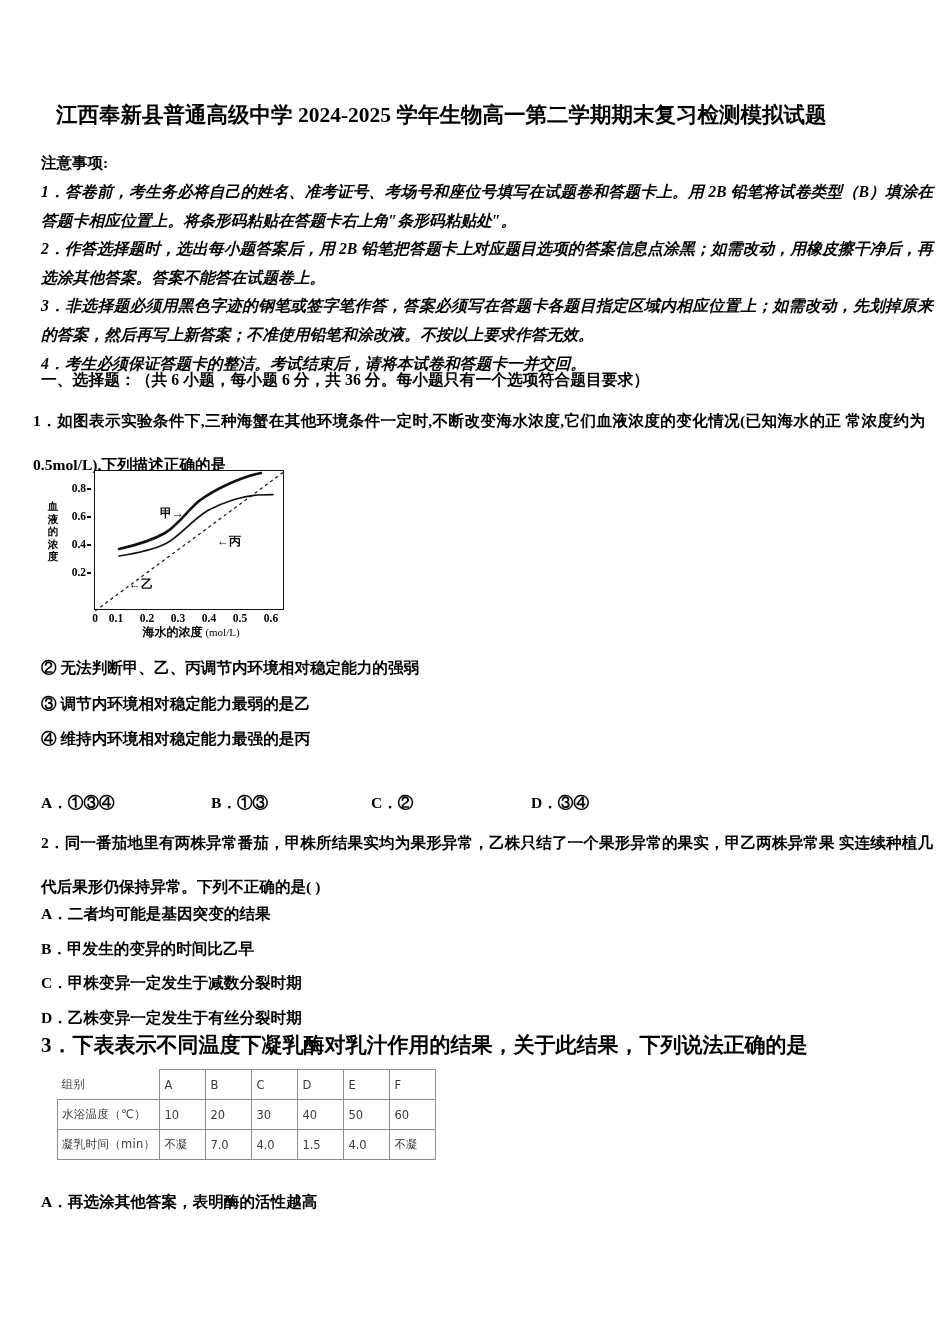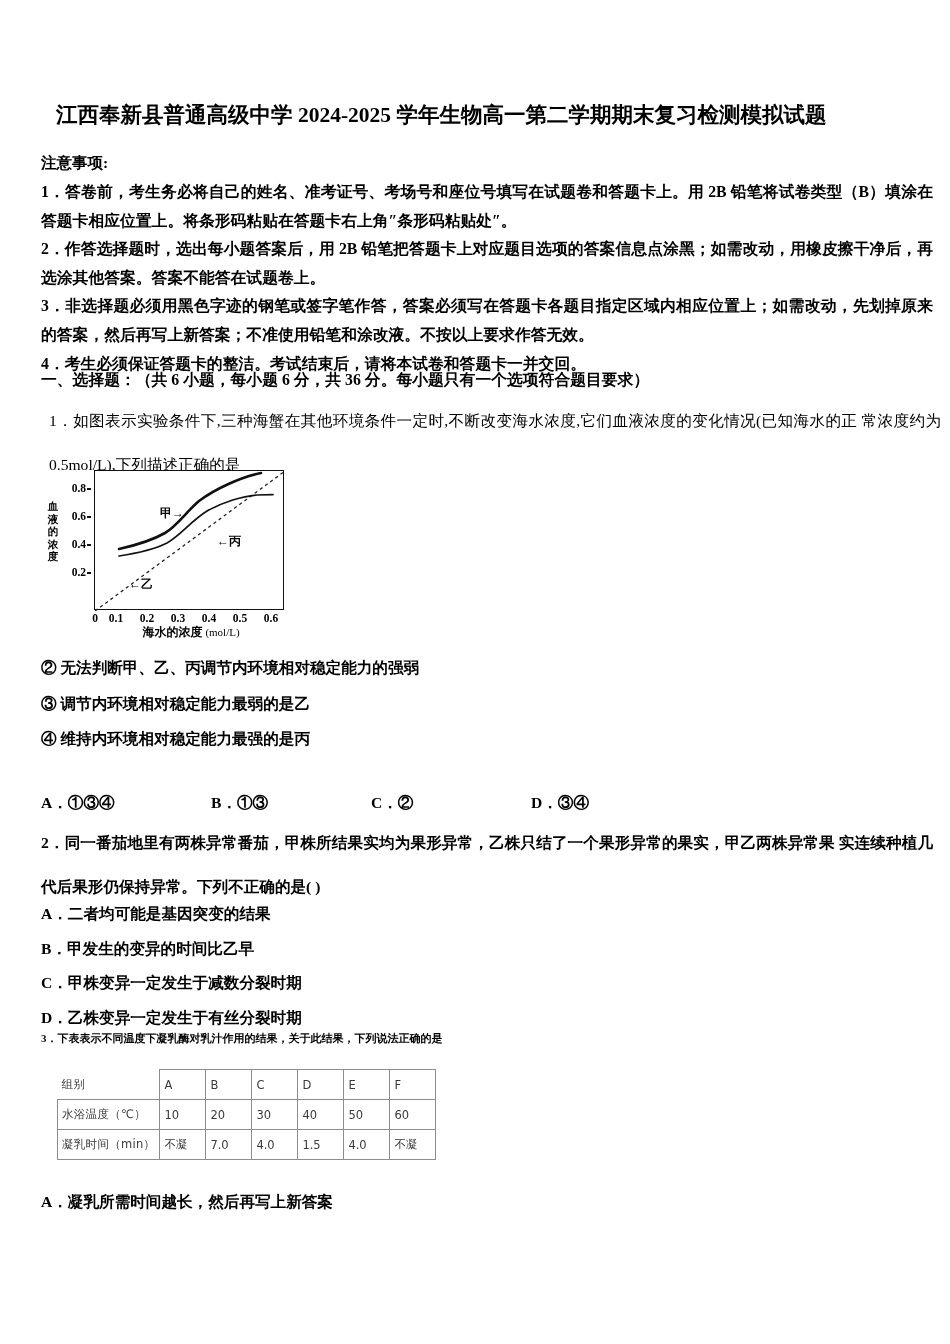--- a/index.html
+++ b/index.html
@@ -45,36 +45,37 @@
     top: 178px;
     width: 892px;
     font-size: 15.8px;
     line-height: 28.6px;
     text-align: justify;
     font-weight: bold;
   }
   .notice-block p {
     margin: 0;
     text-indent: 0;
+    font-style: italic;
   }
   .section-head {
     position: absolute;
     left: 41px;
     top: 370px;
     font-size: 15.8px;
     font-weight: bold;
   }
   .q1-stem {
     position: absolute;
-    left: 49px;
+    left: 33px;
     top: 399px;
     width: 892px;
     font-size: 15.6px;
     line-height: 44px;
-    font-weight: normal;
+    font-weight: bold;
     text-align: justify;
   }
   
   .figure {
     position: absolute;
     left: 44px;
     top: 466px;
     width: 270px;
     height: 180px;
   }
@@ -181,21 +182,21 @@
     font-size: 15.6px;
     line-height: 34.5px;
     font-weight: bold;
   }
   .opt-list div { white-space: nowrap; }
   .q3-stem {
     position: absolute;
     left: 41px;
     top: 1031px;
     width: 892px;
-    font-size: 11px;
+    font-size: 21px;
     font-weight: bold;
   }
   
   .data-table {
     position: absolute;
     left: 57px;
     top: 1069px;
     border-collapse: collapse;
     font-family: "DejaVu Sans", "Liberation Sans", sans-serif;
     font-size: 11.5px;
@@ -351,16 +352,16 @@
       <td class="cell">7.0</td>
       <td class="cell">4.0</td>
       <td class="cell">1.5</td>
       <td class="cell">4.0</td>
       <td class="cell">不凝</td>
     </tr>
   </tbody>
     </table>
 
   <div class="q3-optA">
-    <span>A．</span><span>凝乳所需时间越长，然后再写上新答案</span>
+    <span>A．</span><span>再选涂其他答案，表明酶的活性越高</span>
   </div>
 
 </div>
 
 </body></html>

